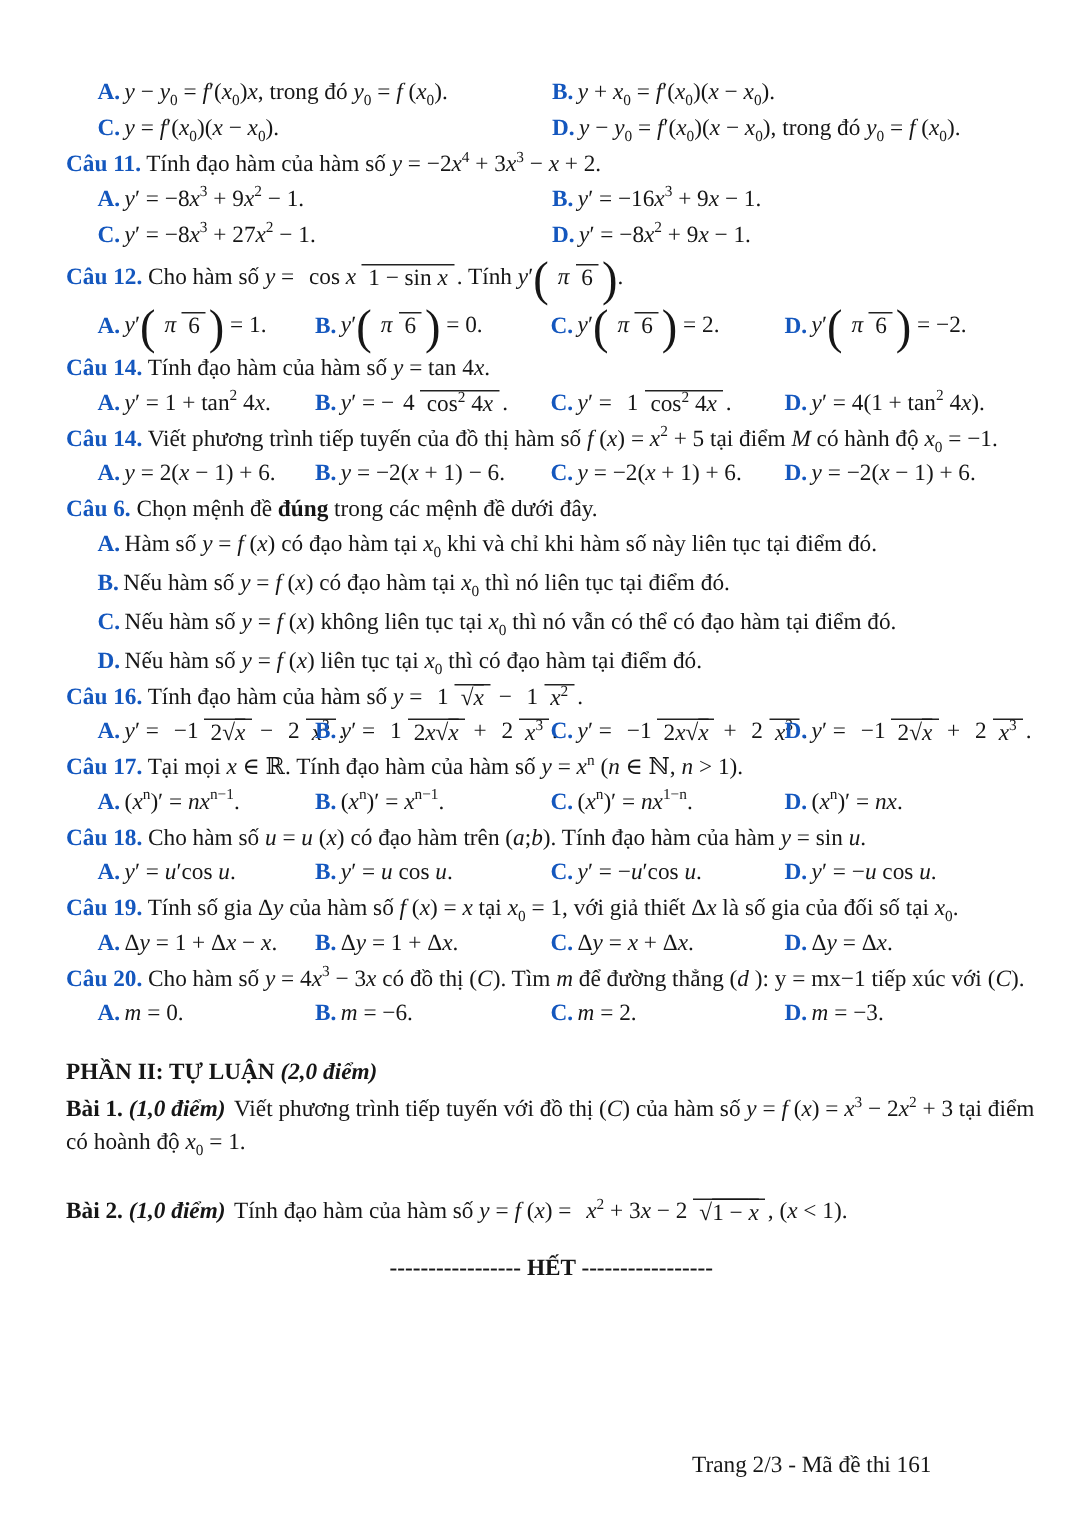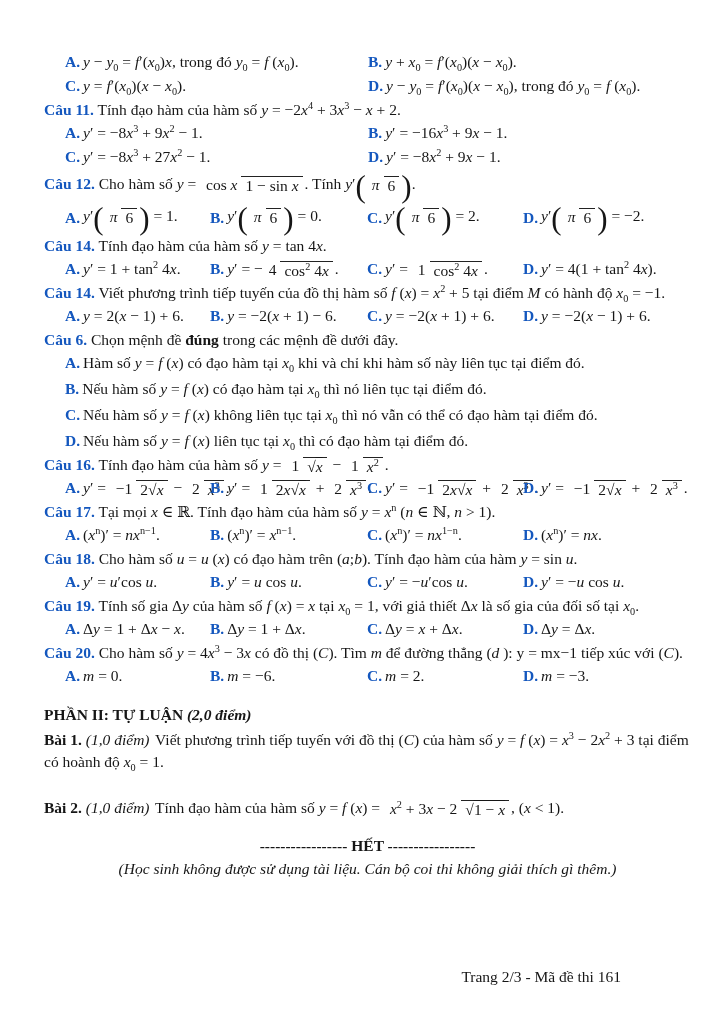--- a/index.html
+++ b/index.html
@@ -30,21 +30,21 @@
   .fr .de{border-top:1.2px solid #222;}
   .bp{font-size:200%;font-weight:400;line-height:1;vertical-align:middle;
       display:inline-block;transform:scaleY(1.05);}
   .sq{white-space:nowrap;}
   .sq .rad{text-decoration:overline;}
   
   .p2head{font-weight:bold;margin-top:17px;}
   .p2head .pts{font-style:italic;}
   .prob{margin-top:3px;}
   .prob .plabel{font-weight:bold;}
-  .prob .ppts{font-weight:normal;font-style:italic;margin-right:2px;text-align:center;}
+  .prob .ppts{font-weight:bold;font-style:italic;margin-right:2px;text-align:center;}
   .prob2{margin-top:24px;}
   .endline{text-align:center;font-weight:bold;margin-top:16px;}
   .endnote{text-align:center;font-style:italic;margin-top:1px;}
   .footer{position:absolute;top:966px;right:104px;font-size:15.5px;}
 </style>
 </head>
 <body>
 
 <div class="page">
 
@@ -347,16 +347,15 @@
   <div class="prob prob2">
     <span class="plabel">Bài 2.</span>
     <span class="ppts">(1,0 điểm)</span>
     <span>Tính đạo hàm của hàm số <i>y</i> = <i>f</i> (<i>x</i>) = <span class="fr">
           <span class="nu"><i>x</i><sup>2</sup> + 3<i>x</i> − 2</span>
           <span class="de"><span class="sq">√<span class="rad">1 − <i>x</i></span></span></span>
         </span>, (<i>x</i> &lt; 1).</span>
   </div>
 
   <div class="endline">----------------- HẾT -----------------</div>
-  <div class="endnote">(Học sinh không được sử dụng tài liệu. Cán bộ coi thi không giải thích gì thêm.)</div>
 
   <div class="footer">Trang 2/3 - Mã đề thi 161</div>
 </div>
 
 </body></html>

